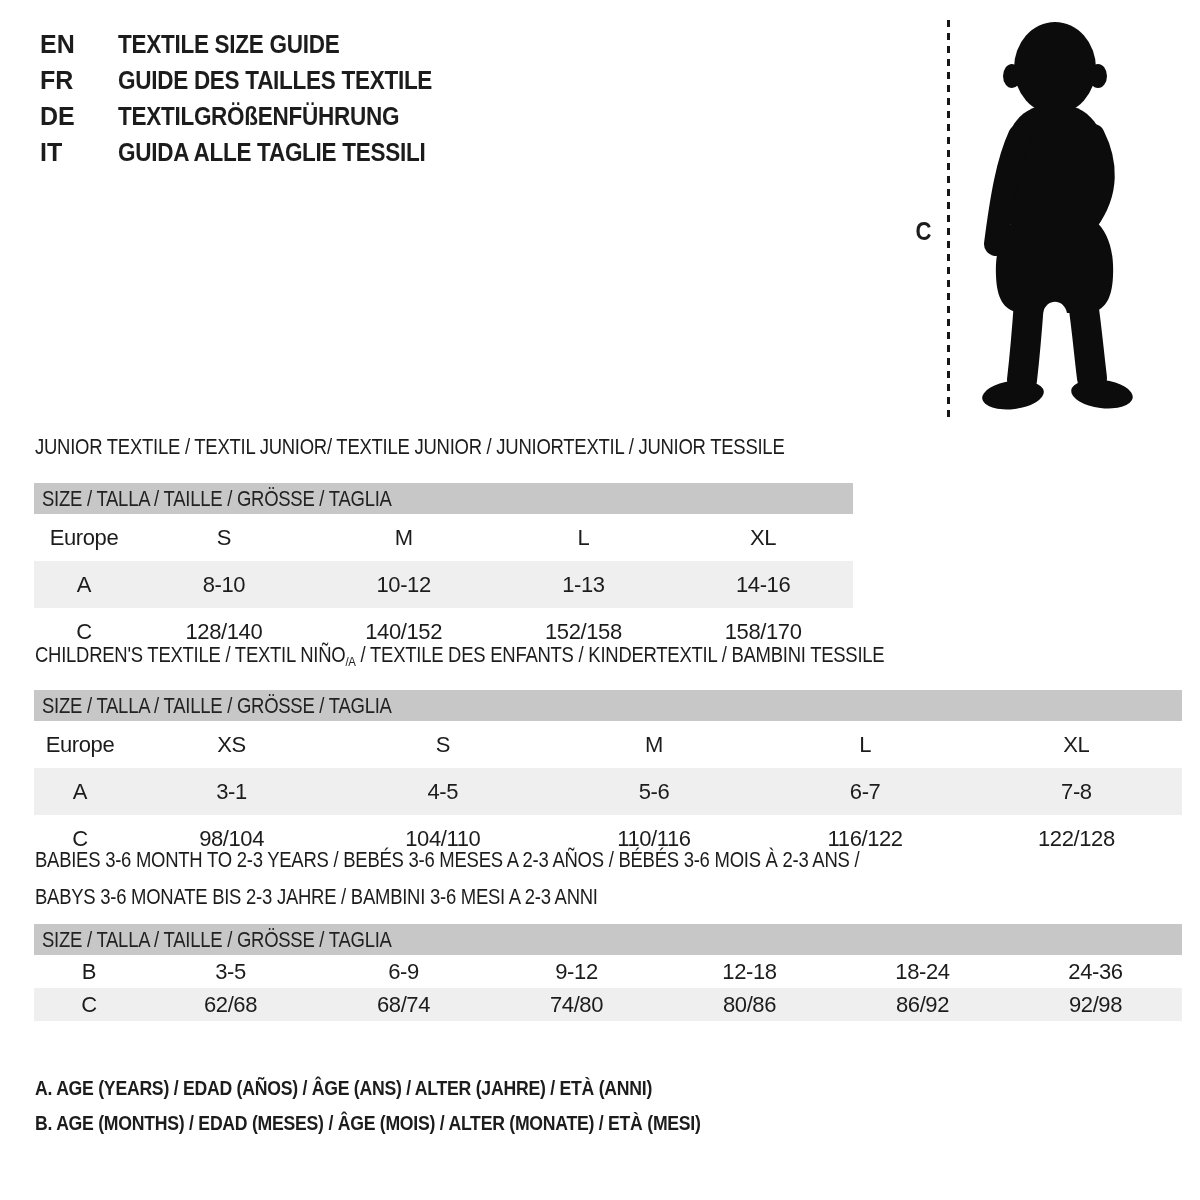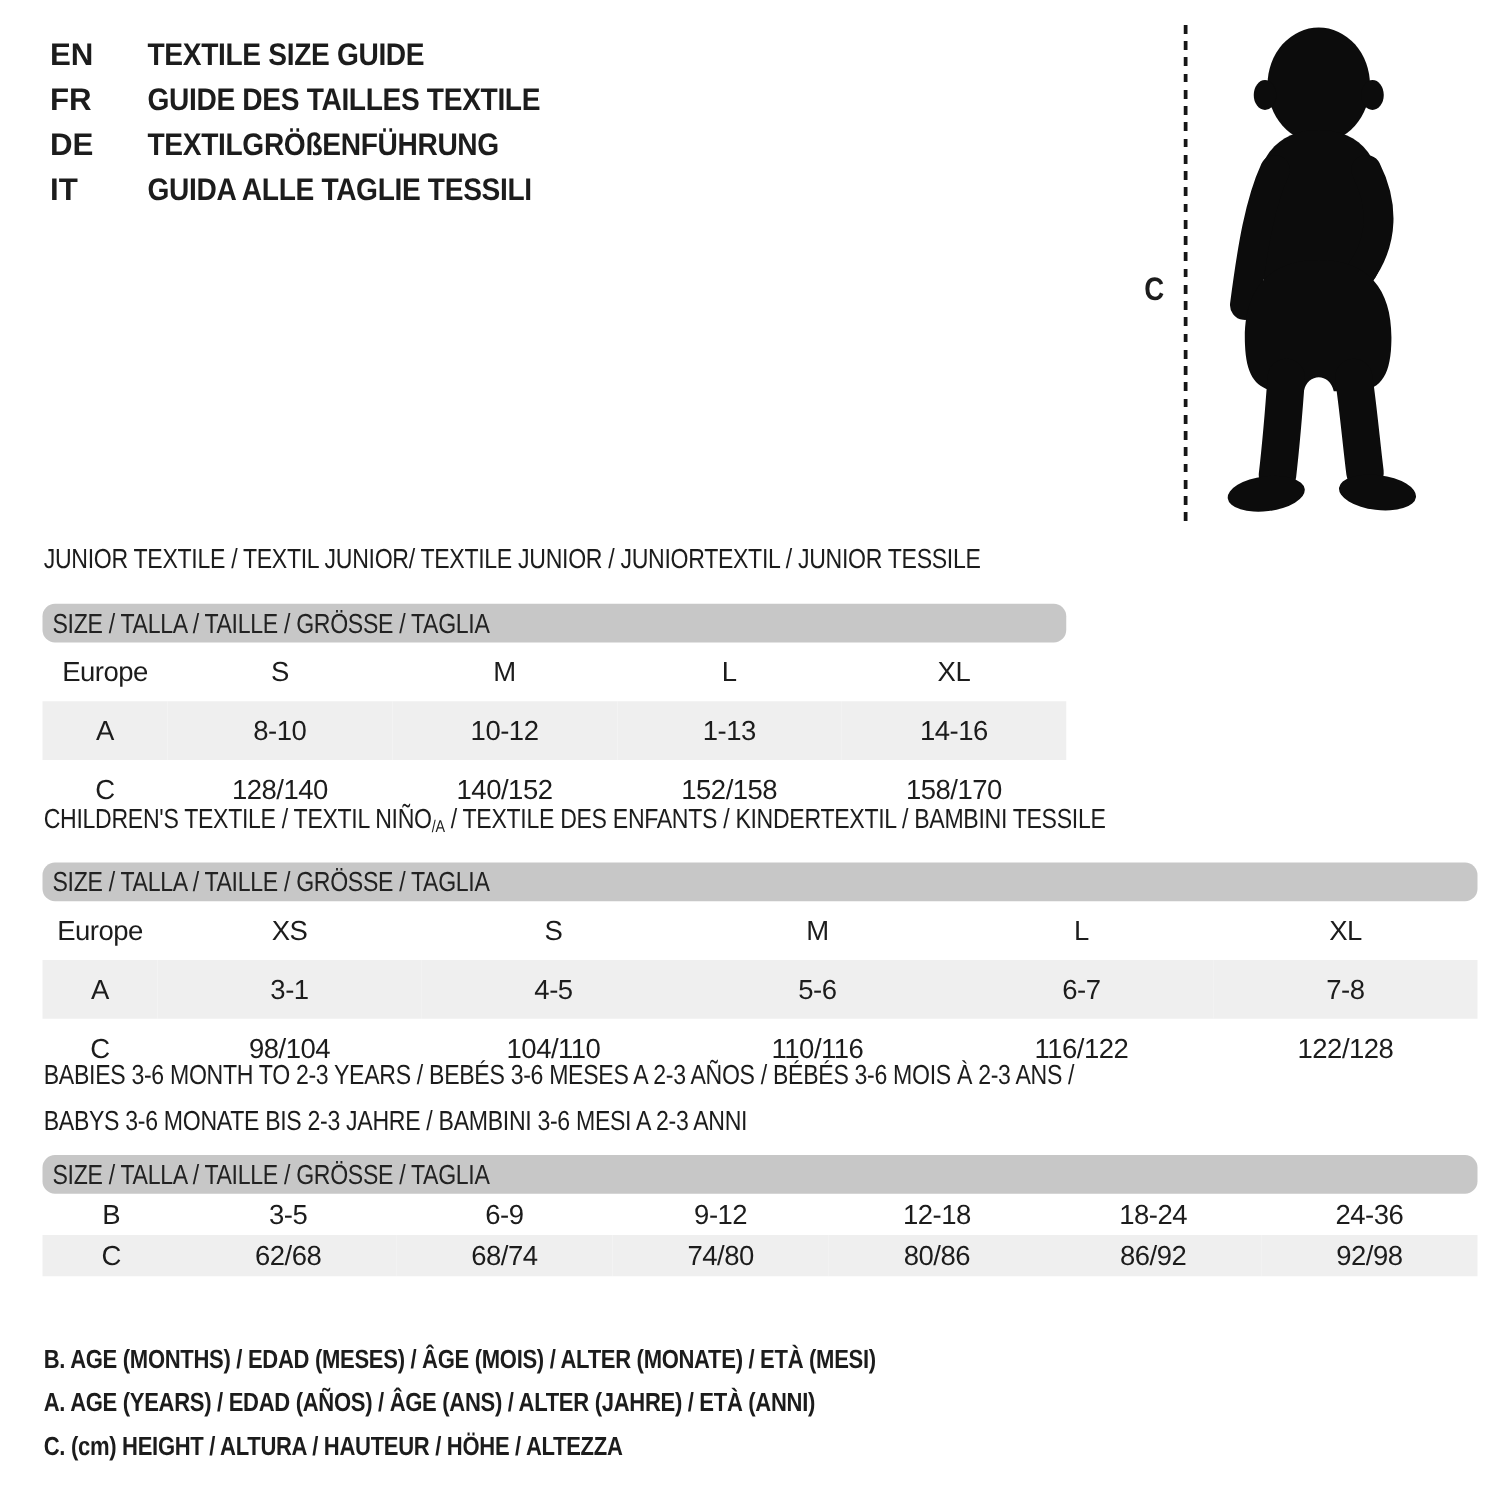--- a/index.html
+++ b/index.html
@@ -24,21 +24,21 @@
   .measure-label { position:absolute; left:914px; top:216px; font-size:26px; font-weight:bold; transform:scaleX(.85); }
   .baby-svg { position:absolute; left:956px; top:14px; }
 
   
   .section-title { position:absolute; left:35px; font-size:22px; font-weight:normal; line-height:30px; white-space:nowrap; }
   .sub { font-size:.62em; vertical-align:-.28em; }
 
   
   table.size-table { position:absolute; left:34px; border-collapse:collapse; table-layout:fixed; font-size:22px; }
   table.size-table th, table.size-table td { padding:0; white-space:nowrap; letter-spacing:-.4px; font-weight:normal; }
-  tr.bar th { background:#c7c7c7; height:31px; text-align:left; padding-left:8px; font-size:22px; color:#222;border-radius:10px; }
+  tr.bar th { background:#c7c7c7; height:31px; text-align:left; padding-left:8px; font-size:22px; color:#222; }
   table.size-table td { text-align:center; height:47px; line-height:34px; }
   table.t3 td { height:33px; line-height:33px; }
   td.lbl { text-align:left; padding-left:8px; }
   tr.shaded td { background:#efefef; }
   .t1 { width:819px; } .t1 col.lblc { width:100px; }
   .t2 { width:1148px; } .t2 col.lblc { width:92px; }
   .t3 { width:1148px; } .t3 col.lblc { width:110px; }
 
   
   .legend { position:absolute; left:35px; top:1070px; font-size:21px; font-weight:bold; }
@@ -207,16 +207,15 @@
       <td>68/74</td>
       <td>74/80</td>
       <td>80/86</td>
       <td>86/92</td>
       <td>92/98</td>
     </tr>
   </tbody>
 </table>
 
 <div class="legend">
+  <div class="legend-line"><span class="cond">A. AGE (YEARS) / EDAD (AÑOS) / ÂGE (ANS) / ALTER (JAHRE) / ETÀ (ANNI)</span></div>
   <div class="legend-line"><span class="cond">B. AGE (MONTHS) / EDAD (MESES) / ÂGE (MOIS) / ALTER (MONATE) / ETÀ (MESI)</span></div>
-  <div class="legend-line"><span class="cond">A. AGE (YEARS) / EDAD (AÑOS) / ÂGE (ANS) / ALTER (JAHRE) / ETÀ (ANNI)</span></div>
-  <div class="legend-line"><span class="cond">C. (cm) HEIGHT / ALTURA / HAUTEUR / HÖHE / ALTEZZA</span></div>
 </div>
 
 </body></html>

